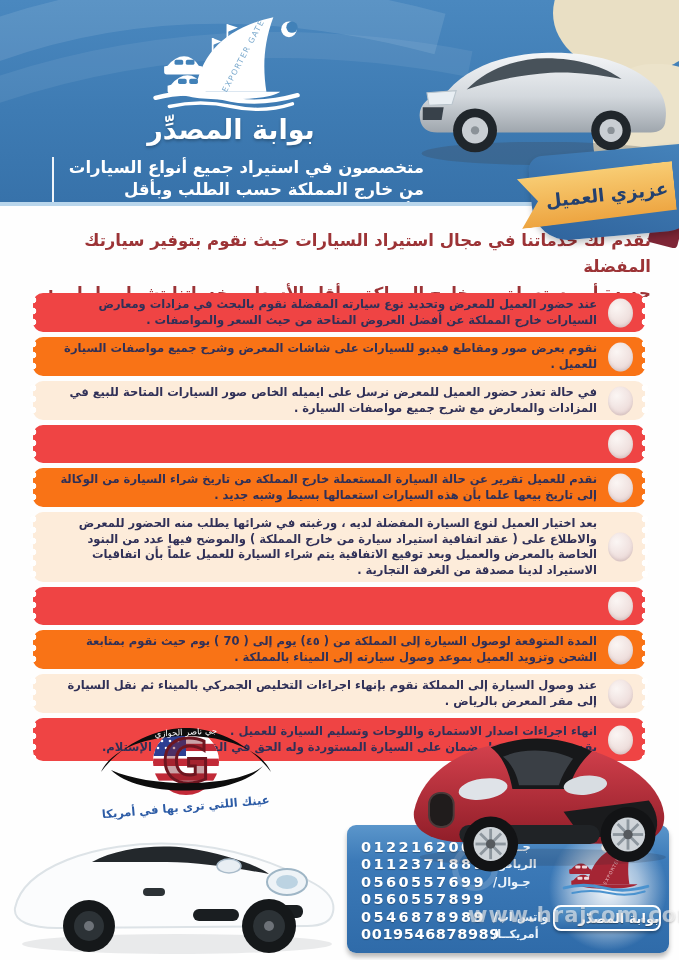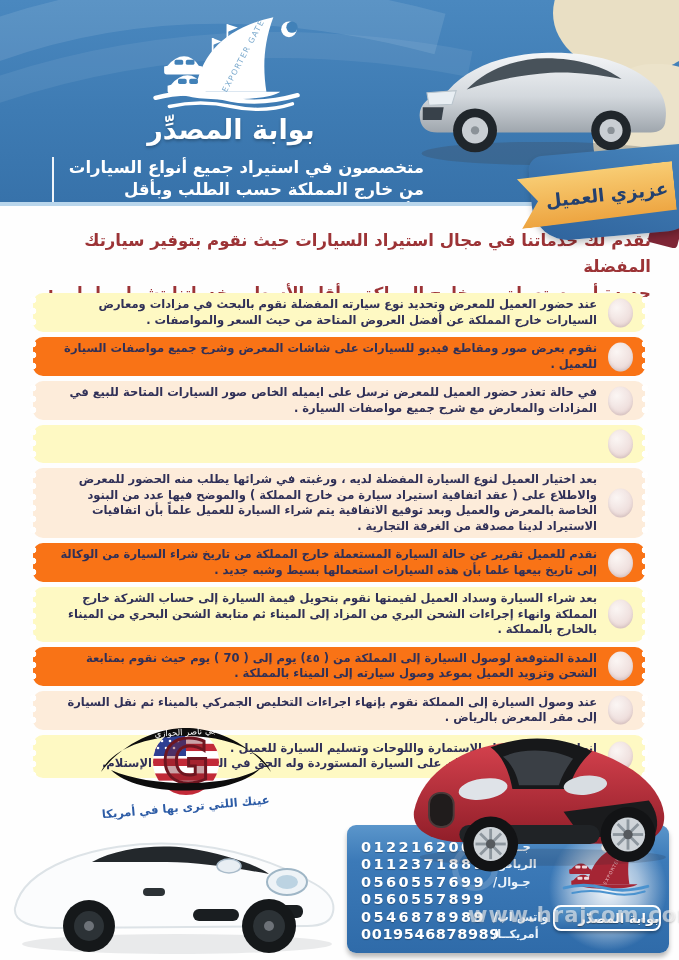--- a/index.html
+++ b/index.html
@@ -43,21 +43,21 @@
   
   .list { position:absolute; left:33px; top:293px; width:612px; }
   .stripe { position:relative; border-radius:10px; margin-bottom:5px; display:flex; align-items:center;
             direction:rtl; padding:4px 48px 4px 18px; color:#303057; font-size:11.5px; font-weight:bold;
             line-height:1.35; text-align:right; white-space:pre-line; }
   .stripe::before, .stripe::after { content:""; position:absolute; top:2px; bottom:2px; width:10px;
             background-image:radial-gradient(circle 3.2px at 5px 5px, #ffffff 3.1px, rgba(255,255,255,0) 3.6px);
             background-size:10px 11px; background-repeat:repeat-y; }
   .stripe::before { left:-5px; }
   .stripe::after  { right:-5px; }
-  .c-purple { background:#fef9c3; }
+  .c-purple { background:#ef4444; }
   .c-blue   { background:#f97316; }
   .c-peach  { background:#fdecda; }
   .h1 { min-height:31px; } .h2 { min-height:38px; } .h3 { min-height:49px; } .h2b { min-height:43px; }
   .bullet { position:absolute; left:auto; right:12px; top:50%; transform:translateY(-50%);
             width:25px; height:29px; border-radius:50%;
             background:radial-gradient(circle at 35% 32%, #fbf6f4 0%, #eddcda 70%, #e3cfcd 100%);
             box-shadow:inset 0 -2px 3px rgba(160,130,130,.25); }
 
   
   .eye-logo { position:absolute; left:94px; top:708px; }
@@ -180,30 +180,29 @@
       <span>نقوم بعرض صور ومقاطع فيديو للسيارات على شاشات المعرض وشرح جميع مواصفات السيارة للعميل .</span>
       <span class="bullet"></span>
     </div>
     <div class="stripe c-peach h2">
       <span>في حالة تعذر حضور العميل للمعرض نرسل على ايميله الخاص صور السيارات المتاحة للبيع في المزادات والمعارض مع شرح جميع مواصفات السيارة .</span>
       <span class="bullet"></span>
     </div>
     <div class="stripe c-purple h2">
       <span class="bullet"></span>
     </div>
+    <div class="stripe c-blue h2">
+      <span>نقدم للعميل تقرير عن حالة السيارة المستعملة خارج المملكة من تاريخ شراء السيارة من الوكالة إلى تاريخ بيعها علما بأن هذه السيارات استعمالها بسيط وشبه جديد .</span>
+      <span class="bullet"></span>
+    </div>
     <div class="stripe c-peach h3">
       <span>بعد اختيار العميل لنوع السيارة المفضلة لديه ، ورغبته في شرائها يطلب منه الحضور للمعرض والاطلاع على ( عقد اتفاقية استيراد سيارة من خارج المملكة ) والموضح فيها عدد من البنود الخاصة بالمعرض والعميل وبعد توقيع الاتفاقية يتم شراء السيارة للعميل علماً بأن اتفاقيات الاستيراد لدينا مصدقة من الغرفة التجارية .</span>
       <span class="bullet"></span>
     </div>
-    <div class="stripe c-blue h2">
-      <span>نقدم للعميل تقرير عن حالة السيارة المستعملة خارج المملكة من تاريخ شراء السيارة من الوكالة إلى تاريخ بيعها علما بأن هذه السيارات استعمالها بسيط وشبه جديد .</span>
-      <span class="bullet"></span>
-    </div>
     <div class="stripe c-purple h2">
-      <span>بعد شراء السيارة وسداد العميل لقيمتها نقوم بتحويل قيمة السيارة إلى حساب الشركة خارج المملكة وانهاء إجراءات الشحن البري من المزاد إلى الميناء ثم متابعة الشحن البحري من الميناء بالخارج بالمملكة .</span>
       <span class="bullet"></span>
     </div>
     <div class="stripe c-blue h2">
       <span>المدة المتوقعة لوصول السيارة إلى المملكة من ( ٤٥) يوم إلى ( 70 ) يوم حيث نقوم بمتابعة الشحن وتزويد العميل بموعد وصول سيارته إلى الميناء بالمملكة .</span>
       <span class="bullet"></span>
     </div>
     <div class="stripe c-peach h1">
       <span>عند وصول السيارة إلى المملكة نقوم بإنهاء اجراءات التخليص الجمركي بالميناء ثم نقل السيارة إلى مقر المعرض بالرياض .</span>
       <span class="bullet"></span>
     </div>

